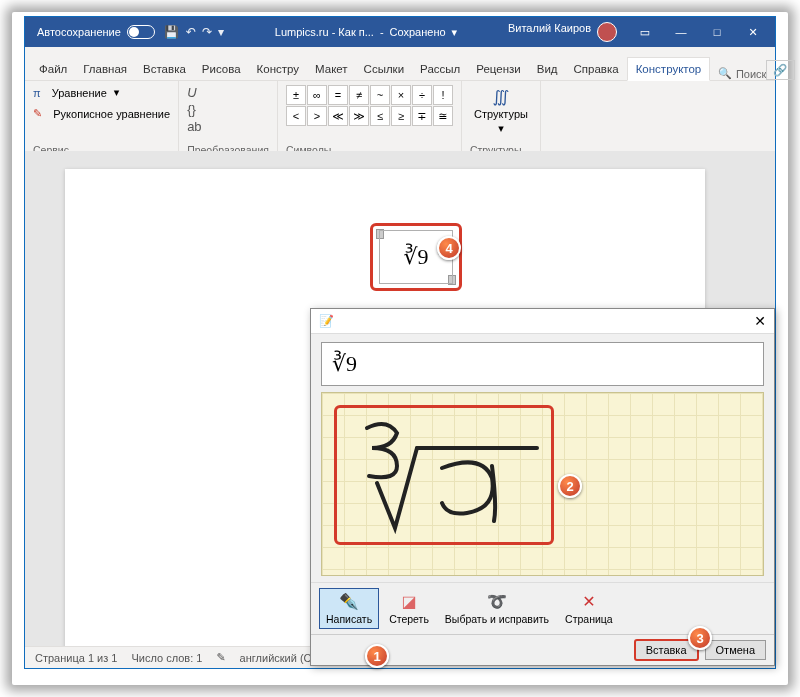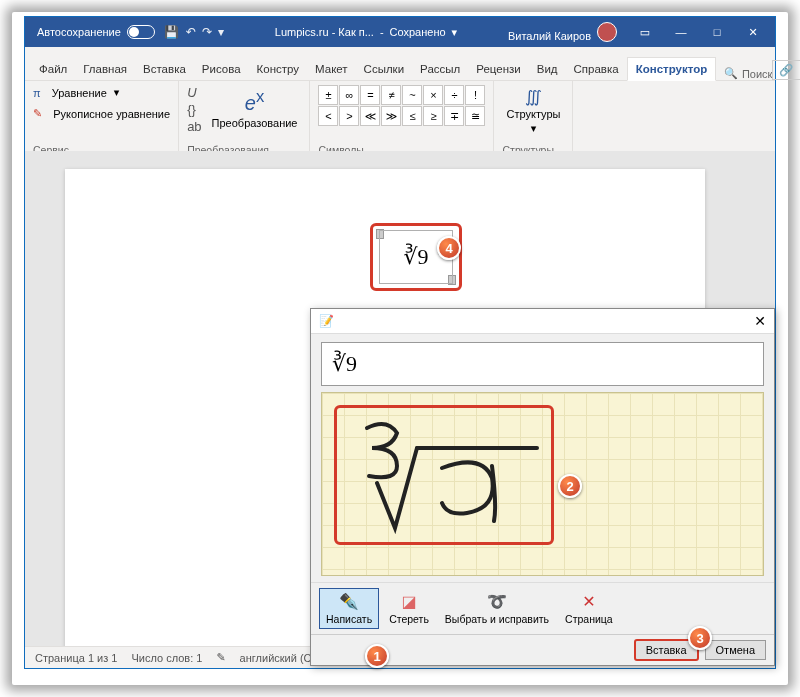--- a/index.html
+++ b/index.html
@@ -6,27 +6,27 @@
 body{background:#fff;width:800px;height:697px;position:relative;overflow:hidden}
 .shadow{position:absolute;inset:12px;box-shadow:0 0 12px 6px rgba(0,0,0,.35);border-radius:2px}
 .win{position:absolute;left:24px;top:16px;right:24px;bottom:28px;background:#fff;border:1px solid #0f6cbd}
 .titlebar{height:30px;background:#2b579a;display:flex;align-items:center;color:#fff;font-size:11px;padding:0 4px}
 .titlebar .autosave{display:flex;align-items:center;gap:6px;margin-left:8px}
 .toggle{width:28px;height:14px;border:1px solid #fff;border-radius:7px;position:relative;background:#2b579a}
 .toggle::after{content:'';position:absolute;width:10px;height:10px;border-radius:50%;background:#fff;left:1px;top:1px}
 .qat{display:flex;gap:6px;margin-left:10px;align-items:center}
 .qat span{opacity:.9;font-size:12px}
 .titlebar .doc{flex:1;text-align:center;display:flex;justify-content:center;gap:6px;align-items:center}
-.titlebar .user{display:flex;align-items:flex-end;gap:6px}
+.titlebar .user{display:flex;align-items:flex-start;gap:6px}
 .avatar{width:20px;height:20px;border-radius:50%;background:#c05050;border:1px solid #fff}
 .winbtns{display:flex;margin-left:10px}
 .winbtns div{width:36px;height:30px;display:flex;align-items:center;justify-content:center;font-size:11px}
 .tabs{height:34px;display:flex;align-items:flex-end;font-size:11.5px;padding:0 6px;background:#f3f2f1;border-bottom:1px solid #e1dfdd}
 .tab{padding:5px 8px;color:#333;cursor:pointer}
-.tab.active{background:#fff;color:#2b579a;font-weight:700;border:1px solid #e1dfdd;border-bottom:1px solid #fff;margin-bottom:-1px}
+.tab.active{background:#fff;color:#2b579a;font-weight:400;border:1px solid #e1dfdd;border-bottom:1px solid #fff;margin-bottom:-1px}
 .search{margin-left:8px;display:flex;align-items:center;gap:4px;color:#666;font-size:11px}
 .ribbon{height:78px;background:#f3f2f1;display:flex;border-bottom:1px solid #e1dfdd;font-size:11px}
 .group{border-right:1px solid #e1dfdd;padding:4px 8px 2px;display:flex;flex-direction:column;justify-content:space-between}
 .group-label{text-align:left;color:#666;font-size:10.5px;padding-top:2px}
 .gbody{display:flex;gap:6px;align-items:flex-start}
 .vbtn{display:flex;flex-direction:column;align-items:center;gap:2px;padding:2px 4px}
 .vbtn .ic{font-size:20px;color:#2b579a}
 .smallrow{display:flex;align-items:center;gap:4px;padding:1px 0}
 .symgrid{display:grid;grid-template-columns:repeat(8,20px);grid-template-rows:repeat(2,20px);gap:1px}
 .symcell{border:1px solid #c8c6c4;background:#fff;display:flex;align-items:center;justify-content:center;font-size:11px}
@@ -117,24 +117,20 @@
       </div>
       <div class="group-label">Сервис</div>
     </div>
     <div class="group">
       <div class="gbody">
         <div style="display:flex;flex-direction:column;gap:2px;font-size:13px;color:#555">
           <span><i>U</i></span>
           <span>{}</span>
           <span>ab</span>
         </div>
-        <div class="vbtn">
-          <span class="ic"><i>e</i><sup>x</sup></span>
-          <span>Преобразование</span>
-        </div>
       </div>
       <div class="group-label">Преобразования</div>
     </div>
     <div class="group">
       <div class="gbody">
           <div class="symgrid" id="symgrid">
             <div class="symcell">±</div>
             <div class="symcell">∞</div>
             <div class="symcell">=</div>
             <div class="symcell">≠</div>

